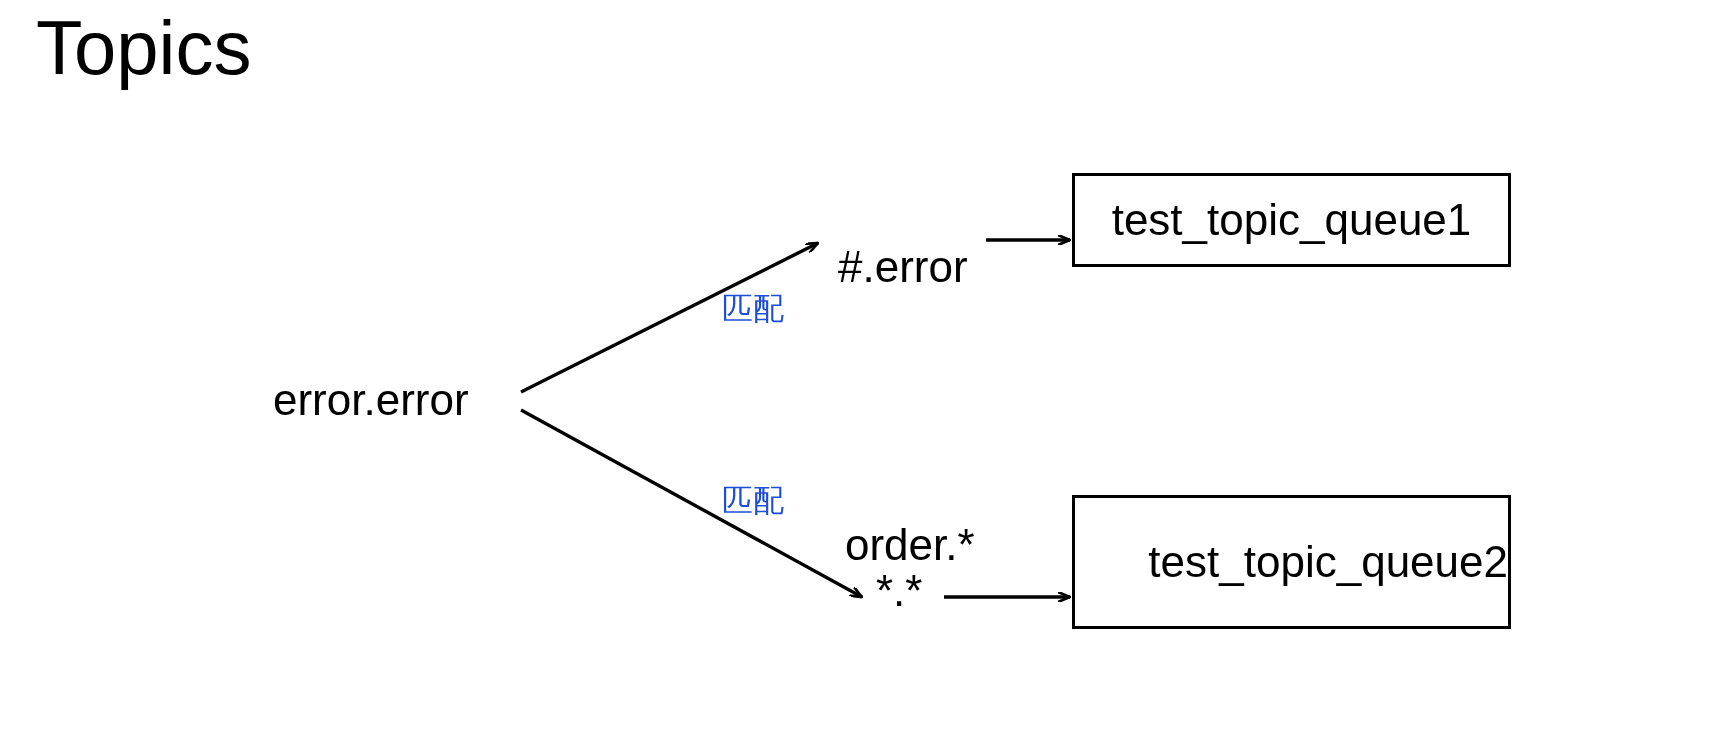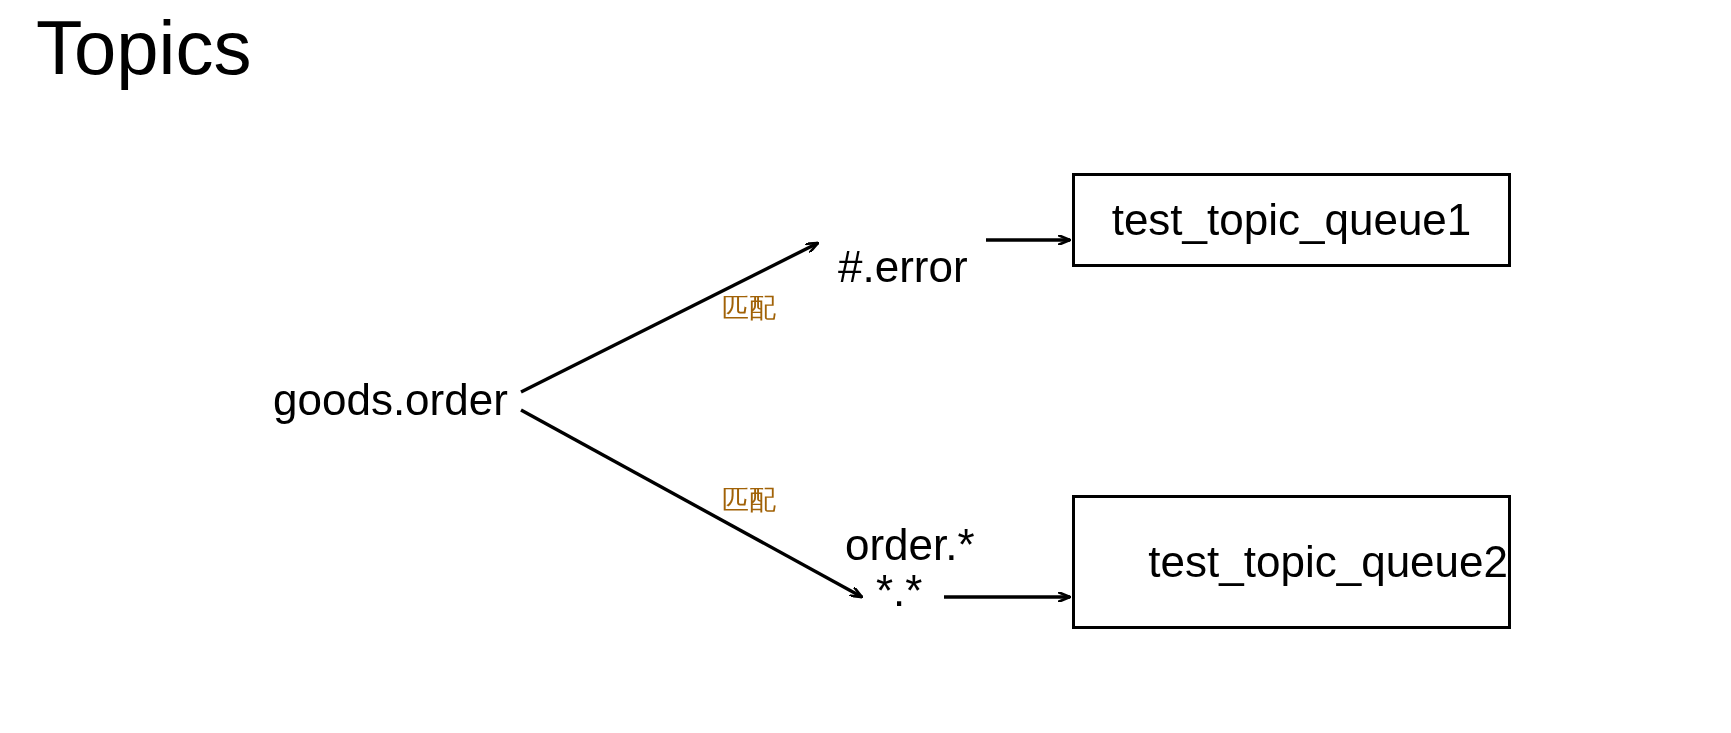--- a/index.html
+++ b/index.html
@@ -39,23 +39,23 @@
   }
   .node-label {
     position: absolute;
     font-size: 44px;
     line-height: 52px;
     color: #000000;
     white-space: nowrap;
   }
   .cjk-label {
     position: absolute;
-    font-size: 27px;
+    font-size: 31px;
     line-height: 36px;
-    color: #a16207;
+    color: #1d4ed8;
     white-space: nowrap;
     font-family: "DejaVu Sans", sans-serif;
   }
   .queue-box {
     position: absolute;
     box-sizing: border-box;
     border: 3px solid #000000;
     background: #ffffff;
     display: flex;
     align-items: center;
@@ -103,21 +103,21 @@
 
     <line x1="521" y1="392" x2="818" y2="243" stroke="#000000" stroke-width="3.4" marker-end="url(#arrowhead)"></line>
 
     <line x1="521" y1="410" x2="862" y2="597" stroke="#000000" stroke-width="3.4" marker-end="url(#arrowhead)"></line>
 
     <line x1="986" y1="240" x2="1070" y2="240" stroke="#000000" stroke-width="3.4" marker-end="url(#arrowhead)"></line>
 
     <line x1="944" y1="597" x2="1070" y2="597" stroke="#000000" stroke-width="3.4" marker-end="url(#arrowhead)"></line>
   </svg>
 
-  <div class="node-label" id="label-goods-error">goods.order</div>
+  <div class="node-label" id="label-goods-error">error.error</div>
 
   <div class="cjk-label" id="label-match-top">匹配</div>
 
   <div class="cjk-label" id="label-match-bottom">匹配</div>
 
   <div class="node-label" id="label-hash-error">#.error</div>
 
   <div class="node-label" id="label-order-star">order.*</div>
 
   <div class="node-label" id="label-star-star">*.*</div>

